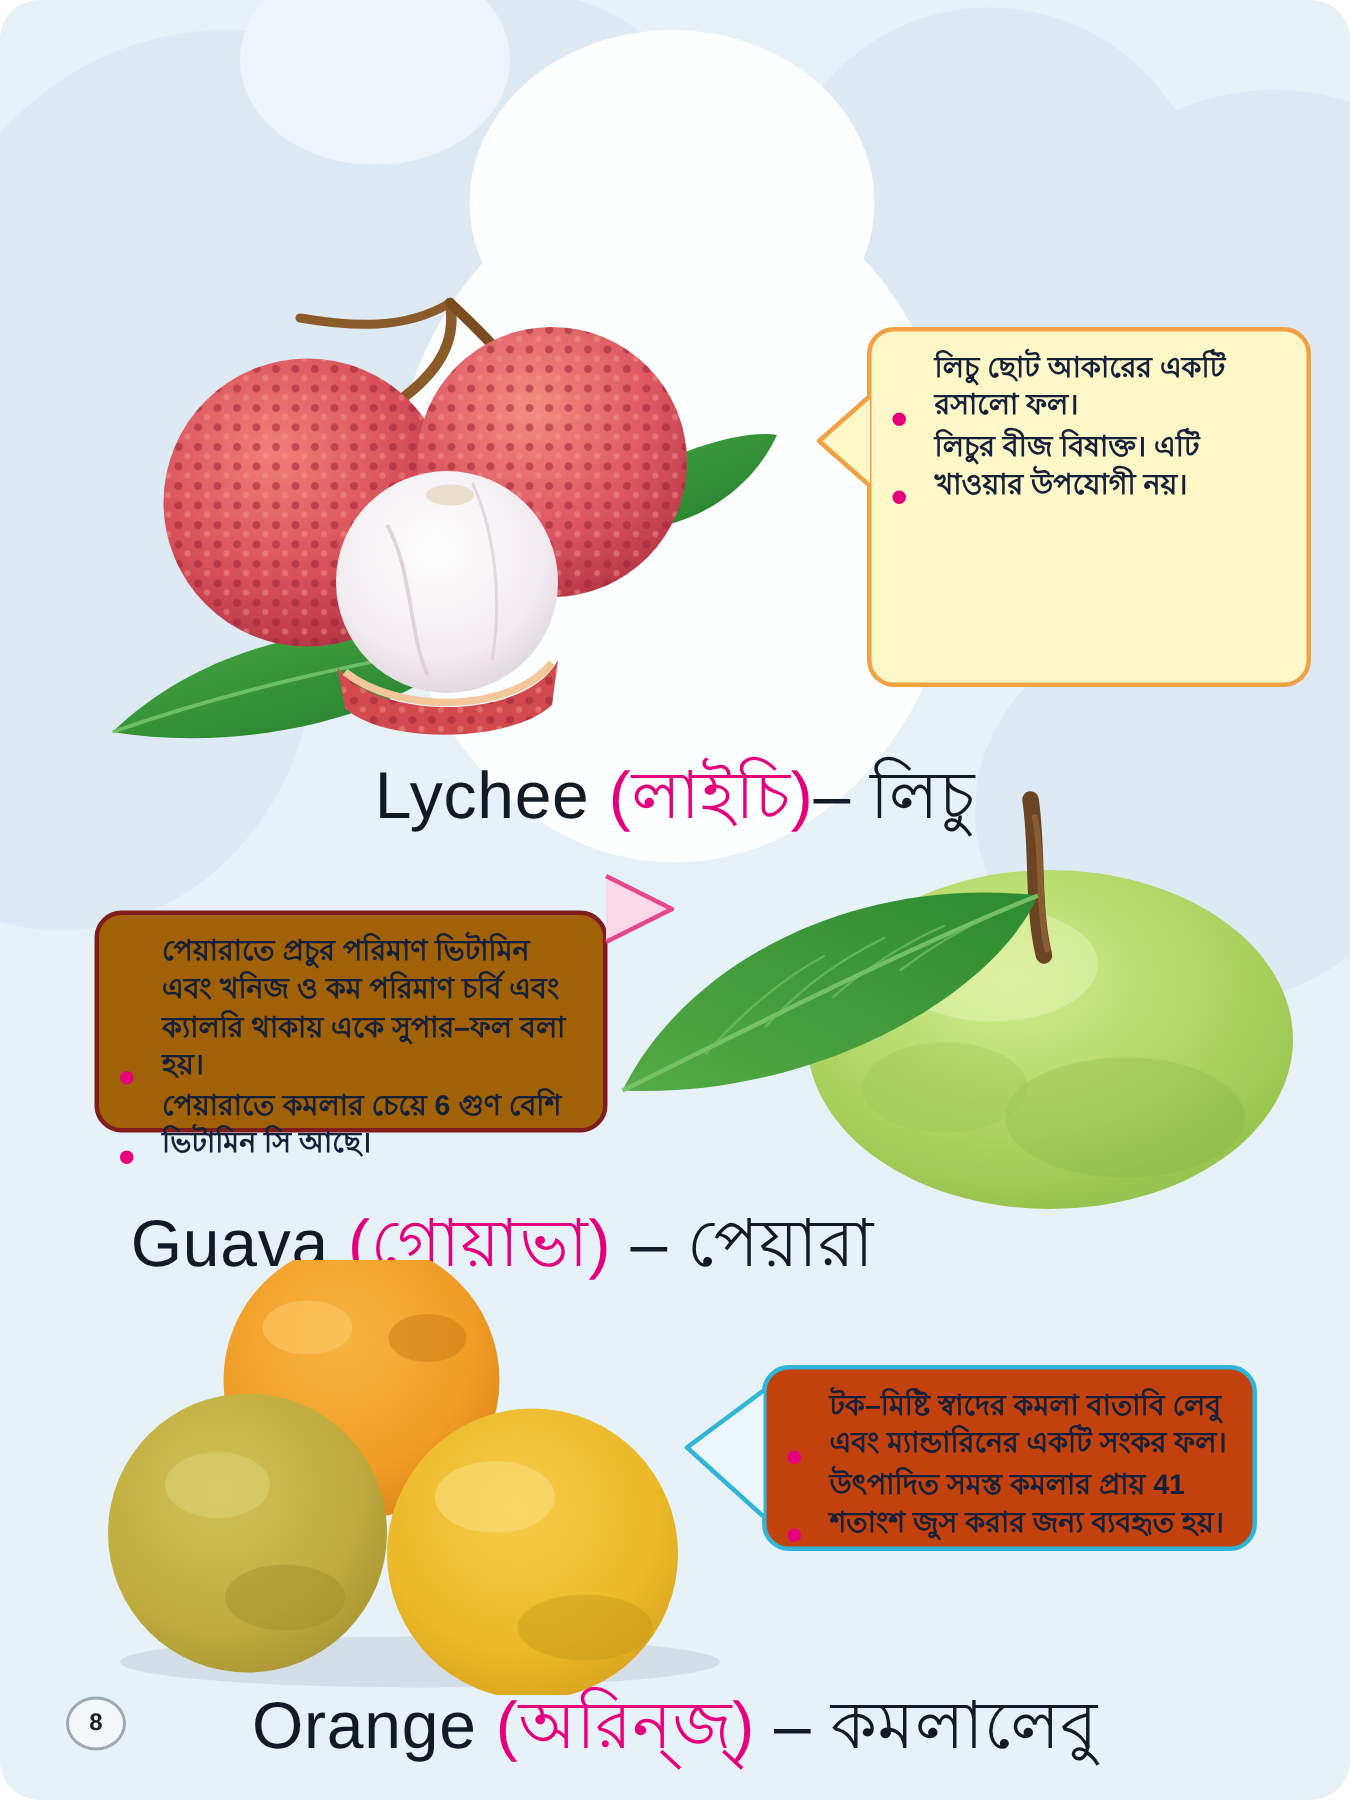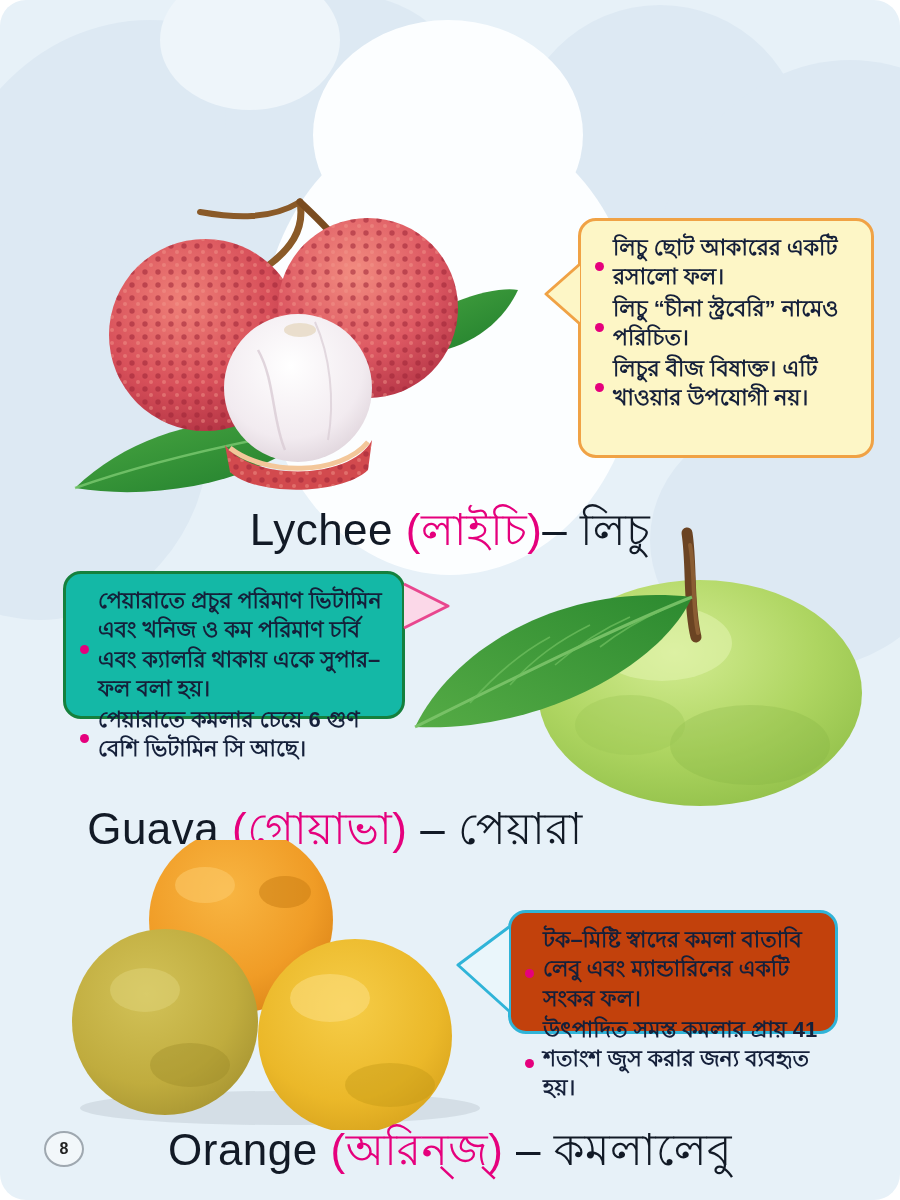--- a/index.html
+++ b/index.html
@@ -16,36 +16,37 @@
   .illustration{position:absolute;}
   .bubble{
     position:absolute;
     border-radius:18px;
     box-sizing:border-box;
     padding:10px 12px 8px 14px;
   }
   .bubble ul{list-style:none;margin:0;padding:0;}
   .bubble li{
     display:flex;
-    align-items:center;
-    font-size:22px;
+    align-items:flex-end;
+    font-size:19px;
     line-height:1.33;
     font-weight:600;
     color:#15203a;
     margin:2px 0;
+    gap:10px;
   }
   .bubble .dot{
     flex:0 0 auto;
     width:9px;height:9px;
     border-radius:50%;
     background:#e5007d;
     margin:9px 9px 0 0;
   }
   .bubble-yellow{background:#fdf6c6;border:3px solid #f0a245;}
-  .bubble-pink{background:#14b8a6;border:3px solid #15803d;}
+  .bubble-pink{background:#a16207;border:3px solid #7f1d1d;margin-top:36px;}
   .bubble-blue{background:#c2410c;border:3px solid #30b4d8;}
   .tail{position:absolute;}
   .title{
     position:absolute;
     text-align:center;
     font-size:44px;
     font-weight:500;
     color:#121a26;
     letter-spacing:.5px;
     white-space:nowrap;
@@ -134,24 +135,20 @@
   </svg>
 
   <div class="bubble bubble-yellow" style="left:578px;top:218px;width:296px;height:240px">
     <ul>
       <li>
           <span class="dot"></span>
           <span>লিচু ছোট আকারের একটি রসালো ফল।</span>
         </li>
       <li>
           <span class="dot"></span>
-          <span>লিচু “চীনা স্ট্রবেরি” নামেও পরিচিত।</span>
-        </li>
-      <li>
-          <span class="dot"></span>
           <span>লিচুর বীজ বিষাক্ত। এটি খাওয়ার উপযোগী নয়।</span>
         </li>
     </ul>
   </div>
   <svg class="tail" style="left:544px;top:262px" width="37" height="64" viewBox="0 0 37 64">
     <path d="M36,2 L2,32 L36,62" fill="#fdf6c6" stroke="#f0a245" stroke-width="3" stroke-linejoin="round"></path>
   </svg>
 
   <div class="title" style="left:0;top:497px;width:900px">
     <span>Lychee</span>

